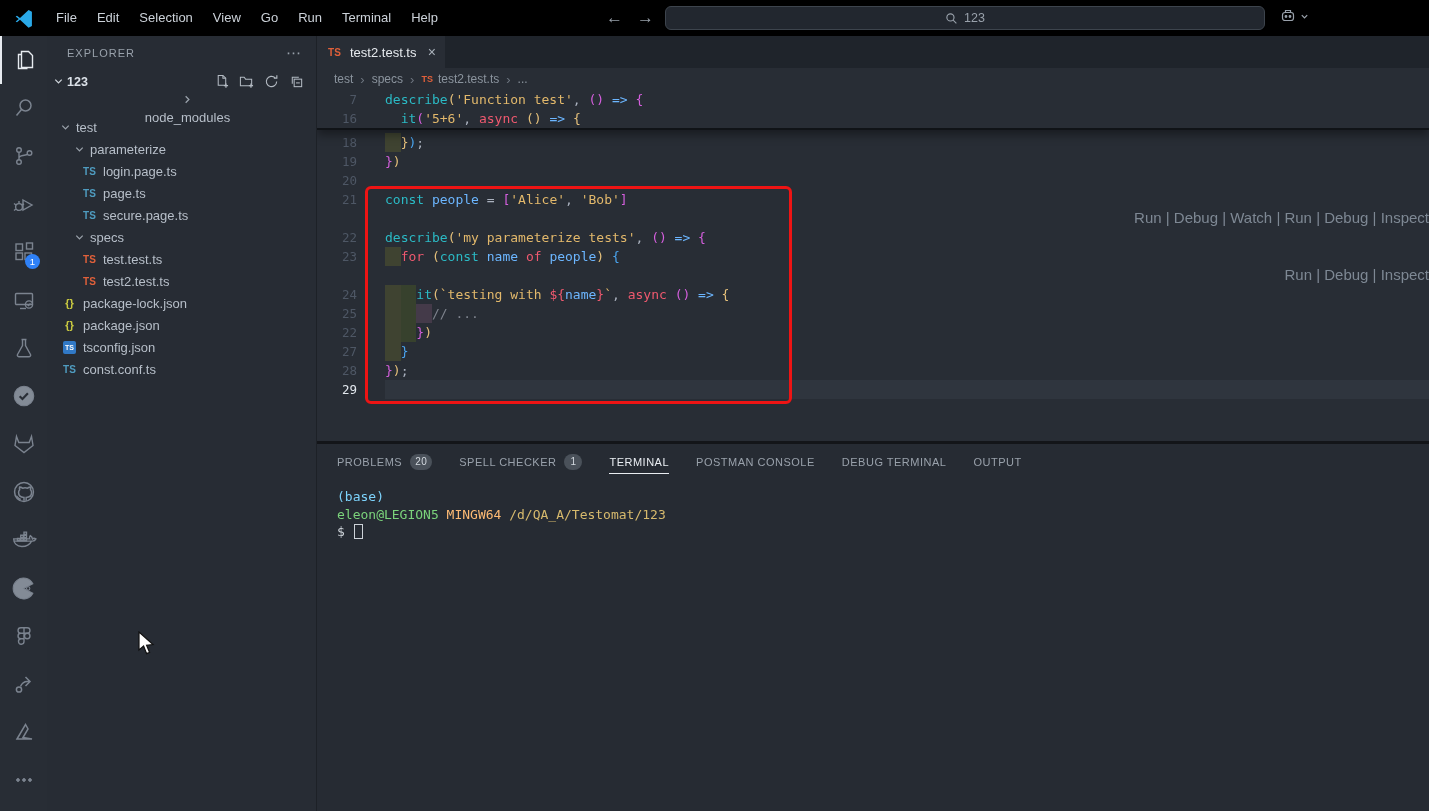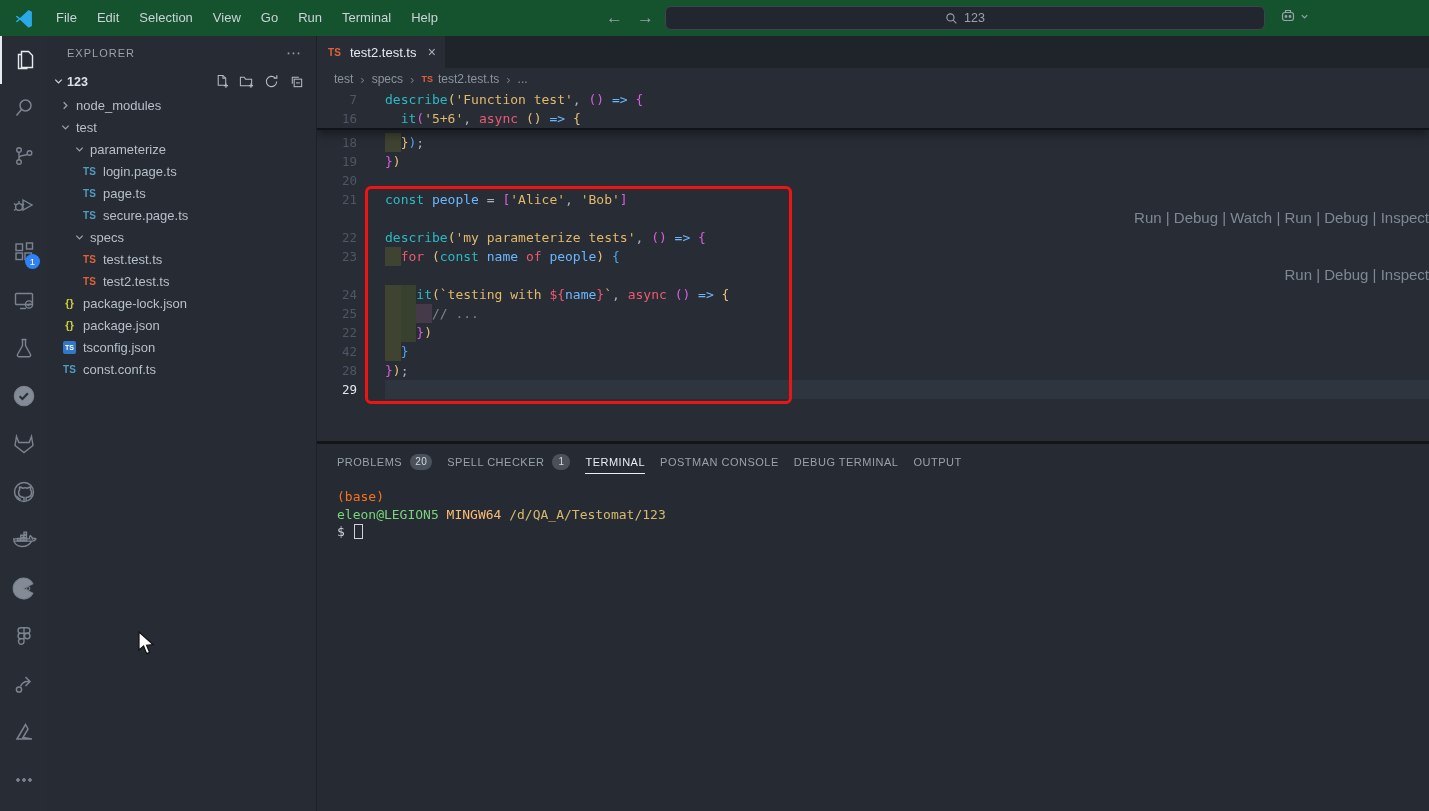--- a/index.html
+++ b/index.html
@@ -1,21 +1,21 @@
 <!DOCTYPE html>
 <html><head>
 <meta charset="utf-8">
 <style>
   * { margin:0; padding:0; box-sizing:border-box; }
   html,body { background:#17191d; }
   .app { position:relative; width:1429px; height:811px; overflow:hidden;
          background:#282d35; font-family:"Liberation Sans", sans-serif; color:#cfd5dc; }
 
   
-  .titlebar { position:relative; height:36px; background:#14532d; display:flex; align-items:center; }
+  .titlebar { position:relative; height:36px; background:#000000; display:flex; align-items:center; }
   .vscode-logo { margin:0 12px 0 14px; display:flex; }
   .menus { display:flex; }
   .menus span { padding:0 10px; font-size:13px; color:#ccd2d9; line-height:36px; cursor:default; }
   .nav-arrows { position:absolute; left:606px; top:0; height:36px; display:flex; gap:14px;
                 align-items:center; color:#99a1ab; font-size:17px; }
   .searchbox { position:absolute; left:665px; top:6px; width:600px; height:24px;
                background:#22272f; border:1px solid #3d444d; border-radius:6px;
                display:flex; align-items:center; justify-content:center; gap:6px;
                color:#99a1ab; font-size:12.5px; }
   .copilot { position:absolute; left:1280px; top:8px; display:flex; align-items:center; gap:4px; color:#99a1ab; }
@@ -76,21 +76,21 @@
   .lensline { flex:1; font-family:"Liberation Sans",sans-serif; font-size:15px; color:#7e8894; line-height:18px;text-align:right; }
   .crow.current .codeline { background:#2f353e; }
   .crow.current .gutter { color:#e3e8ee; }
   .red-box { position:absolute; left:48px; top:96px; width:427px; height:218px; z-index:6;
              border:3px solid #ee1414; border-radius:6px; pointer-events:none; }
 
   .separator { height:3px; background:#131519; flex:none; }
 
   
   .panel { flex:1; background:#262b33; }
-  .panel-tabs { display:flex; align-items:stretch; height:35px; padding-left:20px; gap:15px; }
+  .panel-tabs { display:flex; align-items:stretch; height:35px; padding-left:20px; gap:27px; }
   .ptab { display:flex; align-items:center; gap:8px; font-size:11px; letter-spacing:.5px;
           color:#99a1ab; position:relative; }
   .ptab.active { color:#e9edf2; }
   .ptab.active::after { content:""; position:absolute; left:0; right:0; bottom:5px; height:1px; background:#e9edf2; }
   .pbadge { background:#4a515a; color:#d3d9df; border-radius:9px; min-width:18px; height:16px;
             display:flex; align-items:center; justify-content:center; font-size:10px; padding:0 5px; }
   .term { padding:9px 0 0 20px; font-family:"DejaVu Sans Mono", monospace; font-size:13px; line-height:17.5px; }
   .term-cursor { display:inline-block; width:9px; height:15px; border:1px solid #ccd2d8;
                  vertical-align:text-bottom; margin-left:9px; }
 
@@ -272,21 +272,21 @@
               <path d="M13.7 1.2v3.2h-3.2"></path>
             </svg>
           <svg width="15" height="15" viewBox="0 0 16 16" fill="none" stroke="#b3bac2" stroke-width="1.1">
               <rect x="5.5" y="5.5" width="8" height="8"></rect>
               <path d="M3.5 10.5v-7h7"></path>
               <path d="M7.5 9.5h4"></path>
             </svg>
         </span>
       </div>
       <div class="tree">
-          <div class="tree-row" style="padding-left: 12px;">
+          <div class="tree-row" style="padding-left: 12px; flex-direction: column;">
             <span class="tree-chevron">
               <svg width="11" height="11" viewBox="0 0 12 12" fill="none" stroke="#9aa2ab" stroke-width="1.4">
                 <path d="M4 2.5l3.5 3.5L4 9.5"></path>
               </svg>
             </span>
             <span>node_modules</span>
           </div>
           <div class="tree-row" style="padding-left: 12px;">
             <span class="tree-chevron">
               <svg width="11" height="11" viewBox="0 0 12 12" fill="none" stroke="#9aa2ab" stroke-width="1.4">
@@ -429,21 +429,21 @@
             </div>
             <div class="crow">
               <span class="gutter">25</span>
               <span class="codeline"><span class="deco" style="left: 0ch; width: 2ch; background: rgb(63, 67, 49);"></span><span class="deco" style="left: 2ch; width: 2ch; background: rgb(55, 65, 45);"></span><span class="deco" style="left: 4ch; width: 2ch; background: rgb(68, 58, 73);"></span><span class="txt"><span style="color: rgb(171, 178, 191);">      </span><span style="color: rgb(127, 132, 142);">// ...</span></span></span>
             </div>
             <div class="crow">
               <span class="gutter">22</span>
               <span class="codeline"><span class="deco" style="left: 0ch; width: 2ch; background: rgb(63, 67, 49);"></span><span class="deco" style="left: 2ch; width: 2ch; background: rgb(55, 65, 45);"></span><span class="txt"><span style="color: rgb(171, 178, 191);">    </span><span style="color: rgb(213, 95, 222);">}</span><span style="color: rgb(229, 192, 123);">)</span></span></span>
             </div>
             <div class="crow">
-              <span class="gutter">42</span>
+              <span class="gutter">27</span>
               <span class="codeline"><span class="deco" style="left: 0ch; width: 2ch; background: rgb(63, 67, 49);"></span><span class="txt"><span style="color: rgb(171, 178, 191);">  </span><span style="color: rgb(74, 165, 240);">}</span></span></span>
             </div>
             <div class="crow">
               <span class="gutter">28</span>
               <span class="codeline"><span class="txt"><span style="color: rgb(213, 95, 222);">}</span><span style="color: rgb(229, 192, 123);">)</span><span style="color: rgb(171, 178, 191);">;</span></span></span>
             </div>
             <div class="crow current">
               <span class="gutter">29</span>
               <span class="codeline"><span class="txt"></span></span>
             </div>
@@ -470,21 +470,21 @@
               <span>POSTMAN CONSOLE</span>
             </div>
             <div class="ptab">
               <span>DEBUG TERMINAL</span>
             </div>
             <div class="ptab">
               <span>OUTPUT</span>
             </div>
           </div>
         <div class="term">
-          <div style="color:#f97316">(base)</div>
+          <div style="color:#7dd3fc">(base)</div>
           <div id="prompt-line"><span style="color: rgb(123, 211, 123);">eleon@LEGION5</span><span style="color: rgb(206, 212, 218);"> </span><span style="color: #fdba74;">MINGW64</span><span style="color: rgb(206, 212, 218);"> </span><span style="color: rgb(215, 186, 109);">/d/QA_A/Testomat/123</span></div>
           <div style="color:#ced4da">
             <span>$</span><span class="term-cursor"></span>
           </div>
         </div>
       </div>
     </div>
   </div>
 
   <svg class="mouse-cursor" width="17" height="25" viewBox="0 0 17 25">

